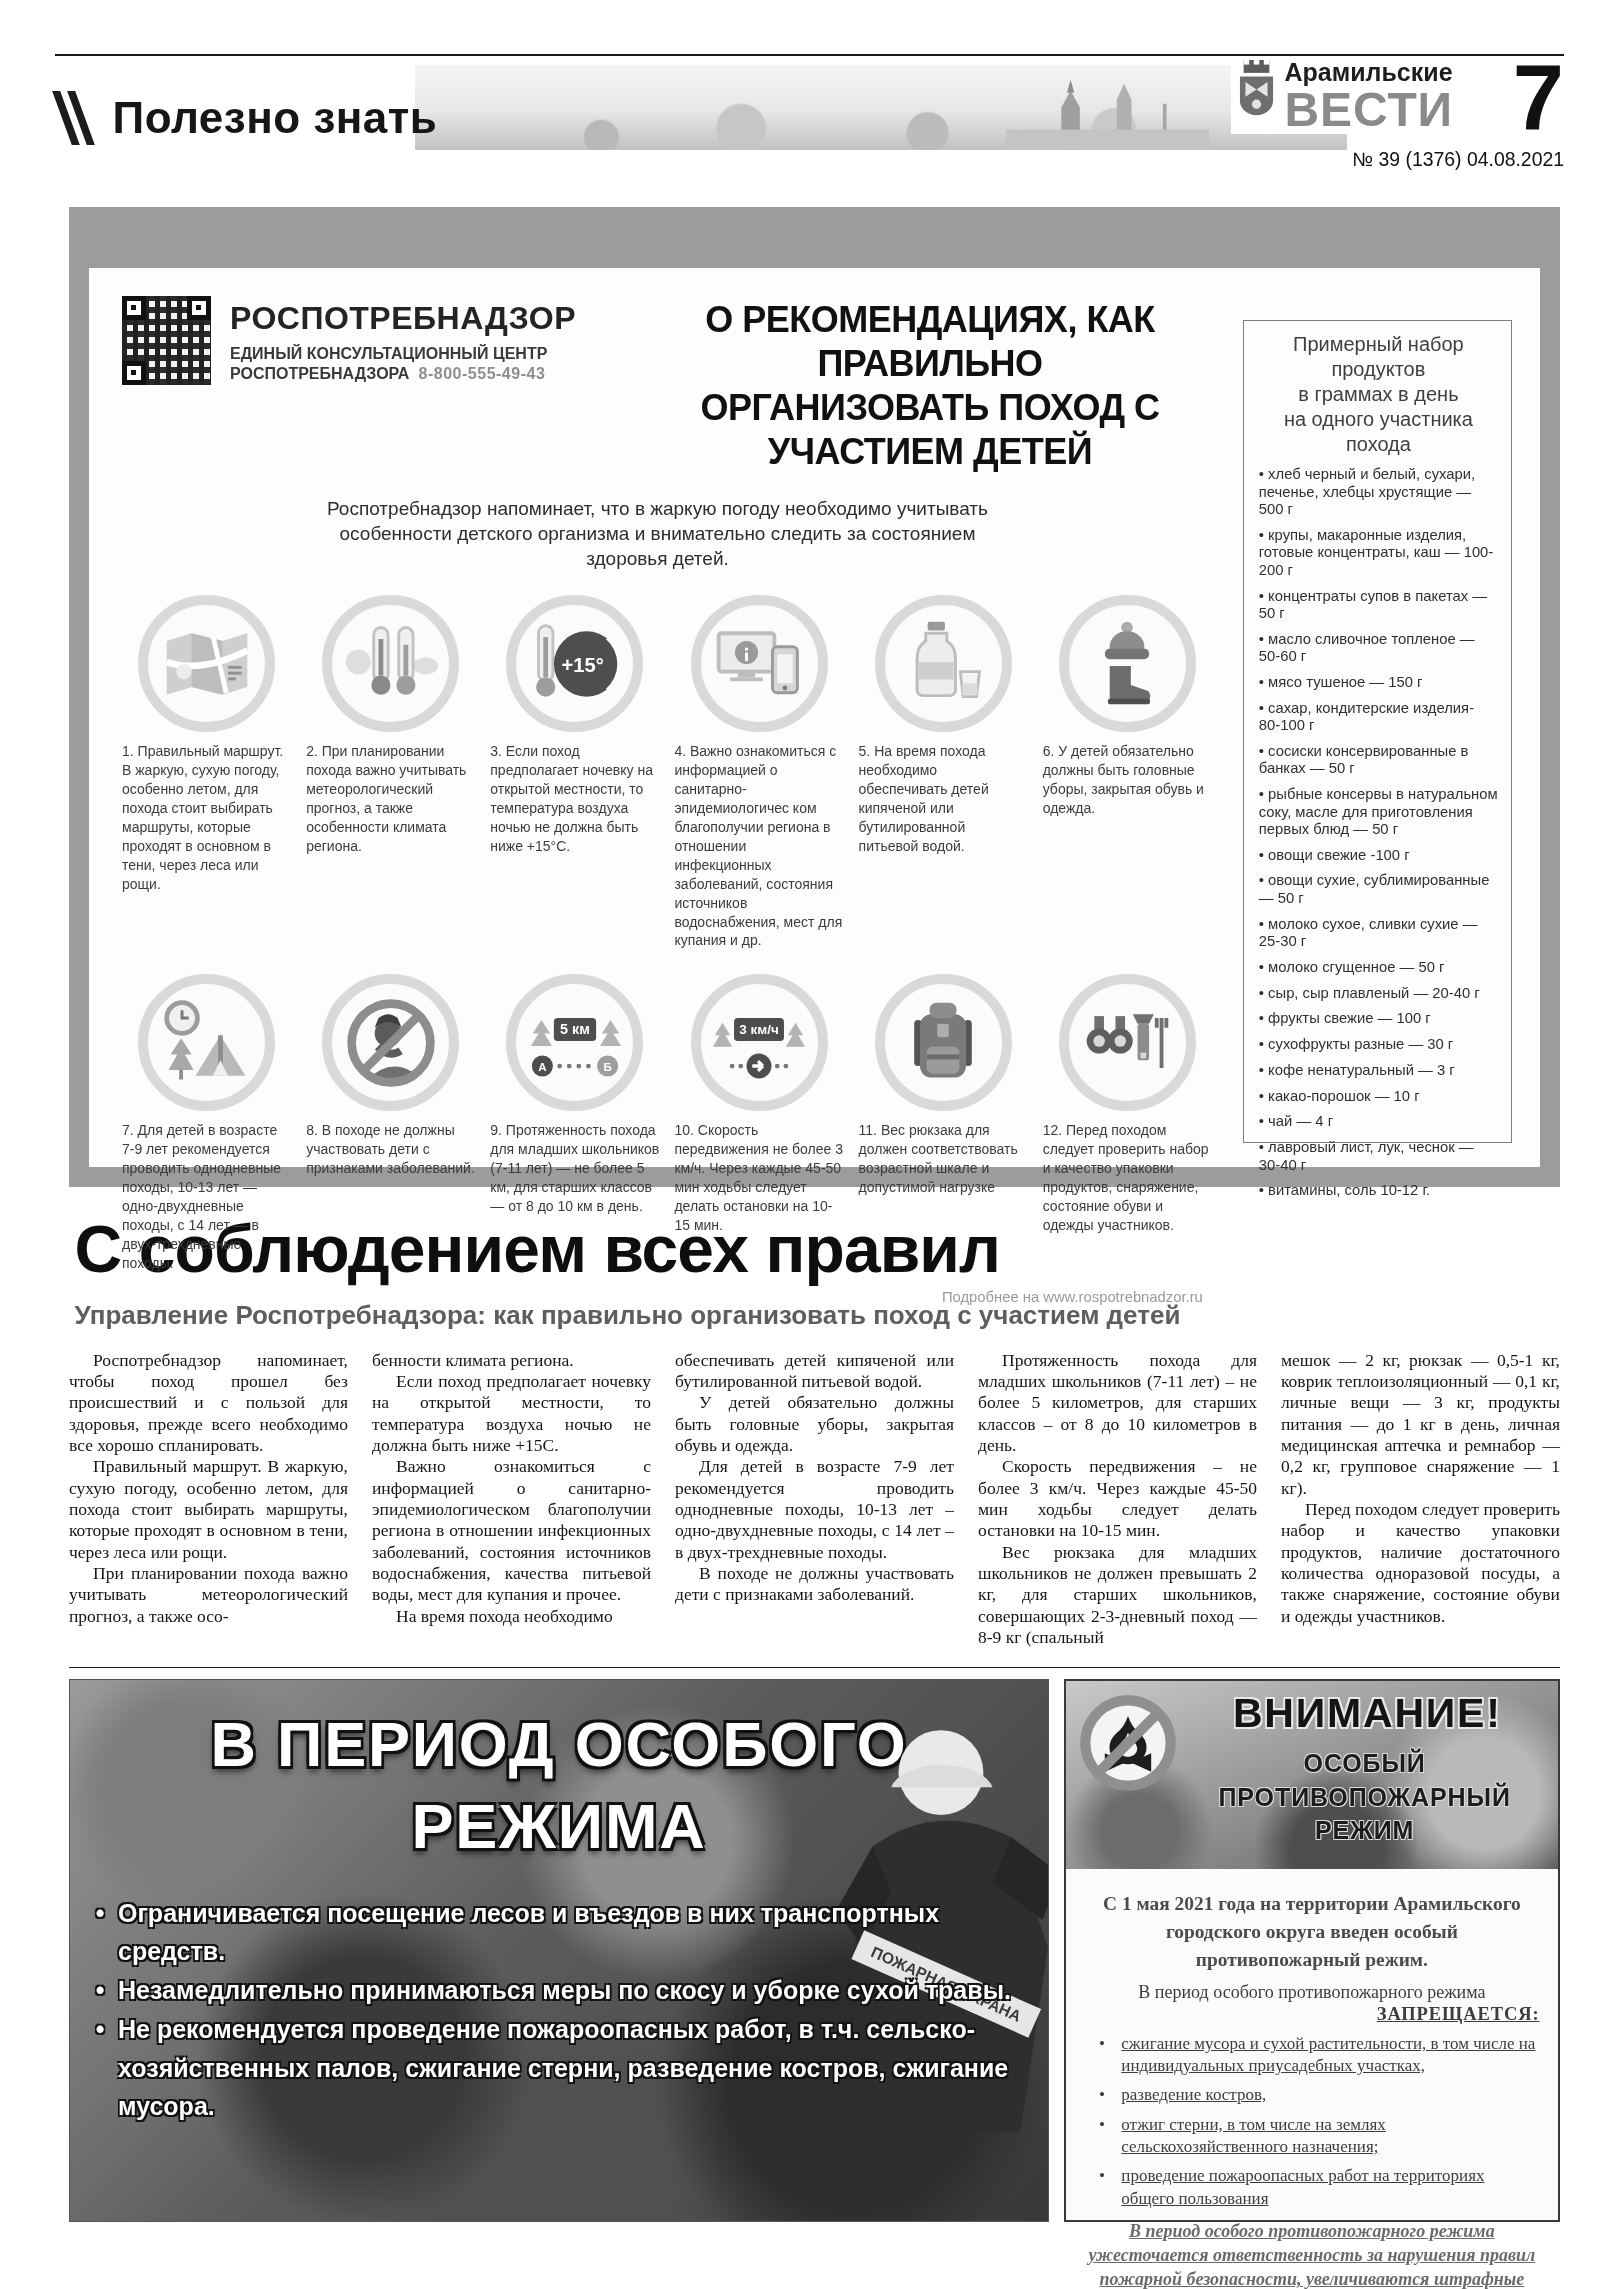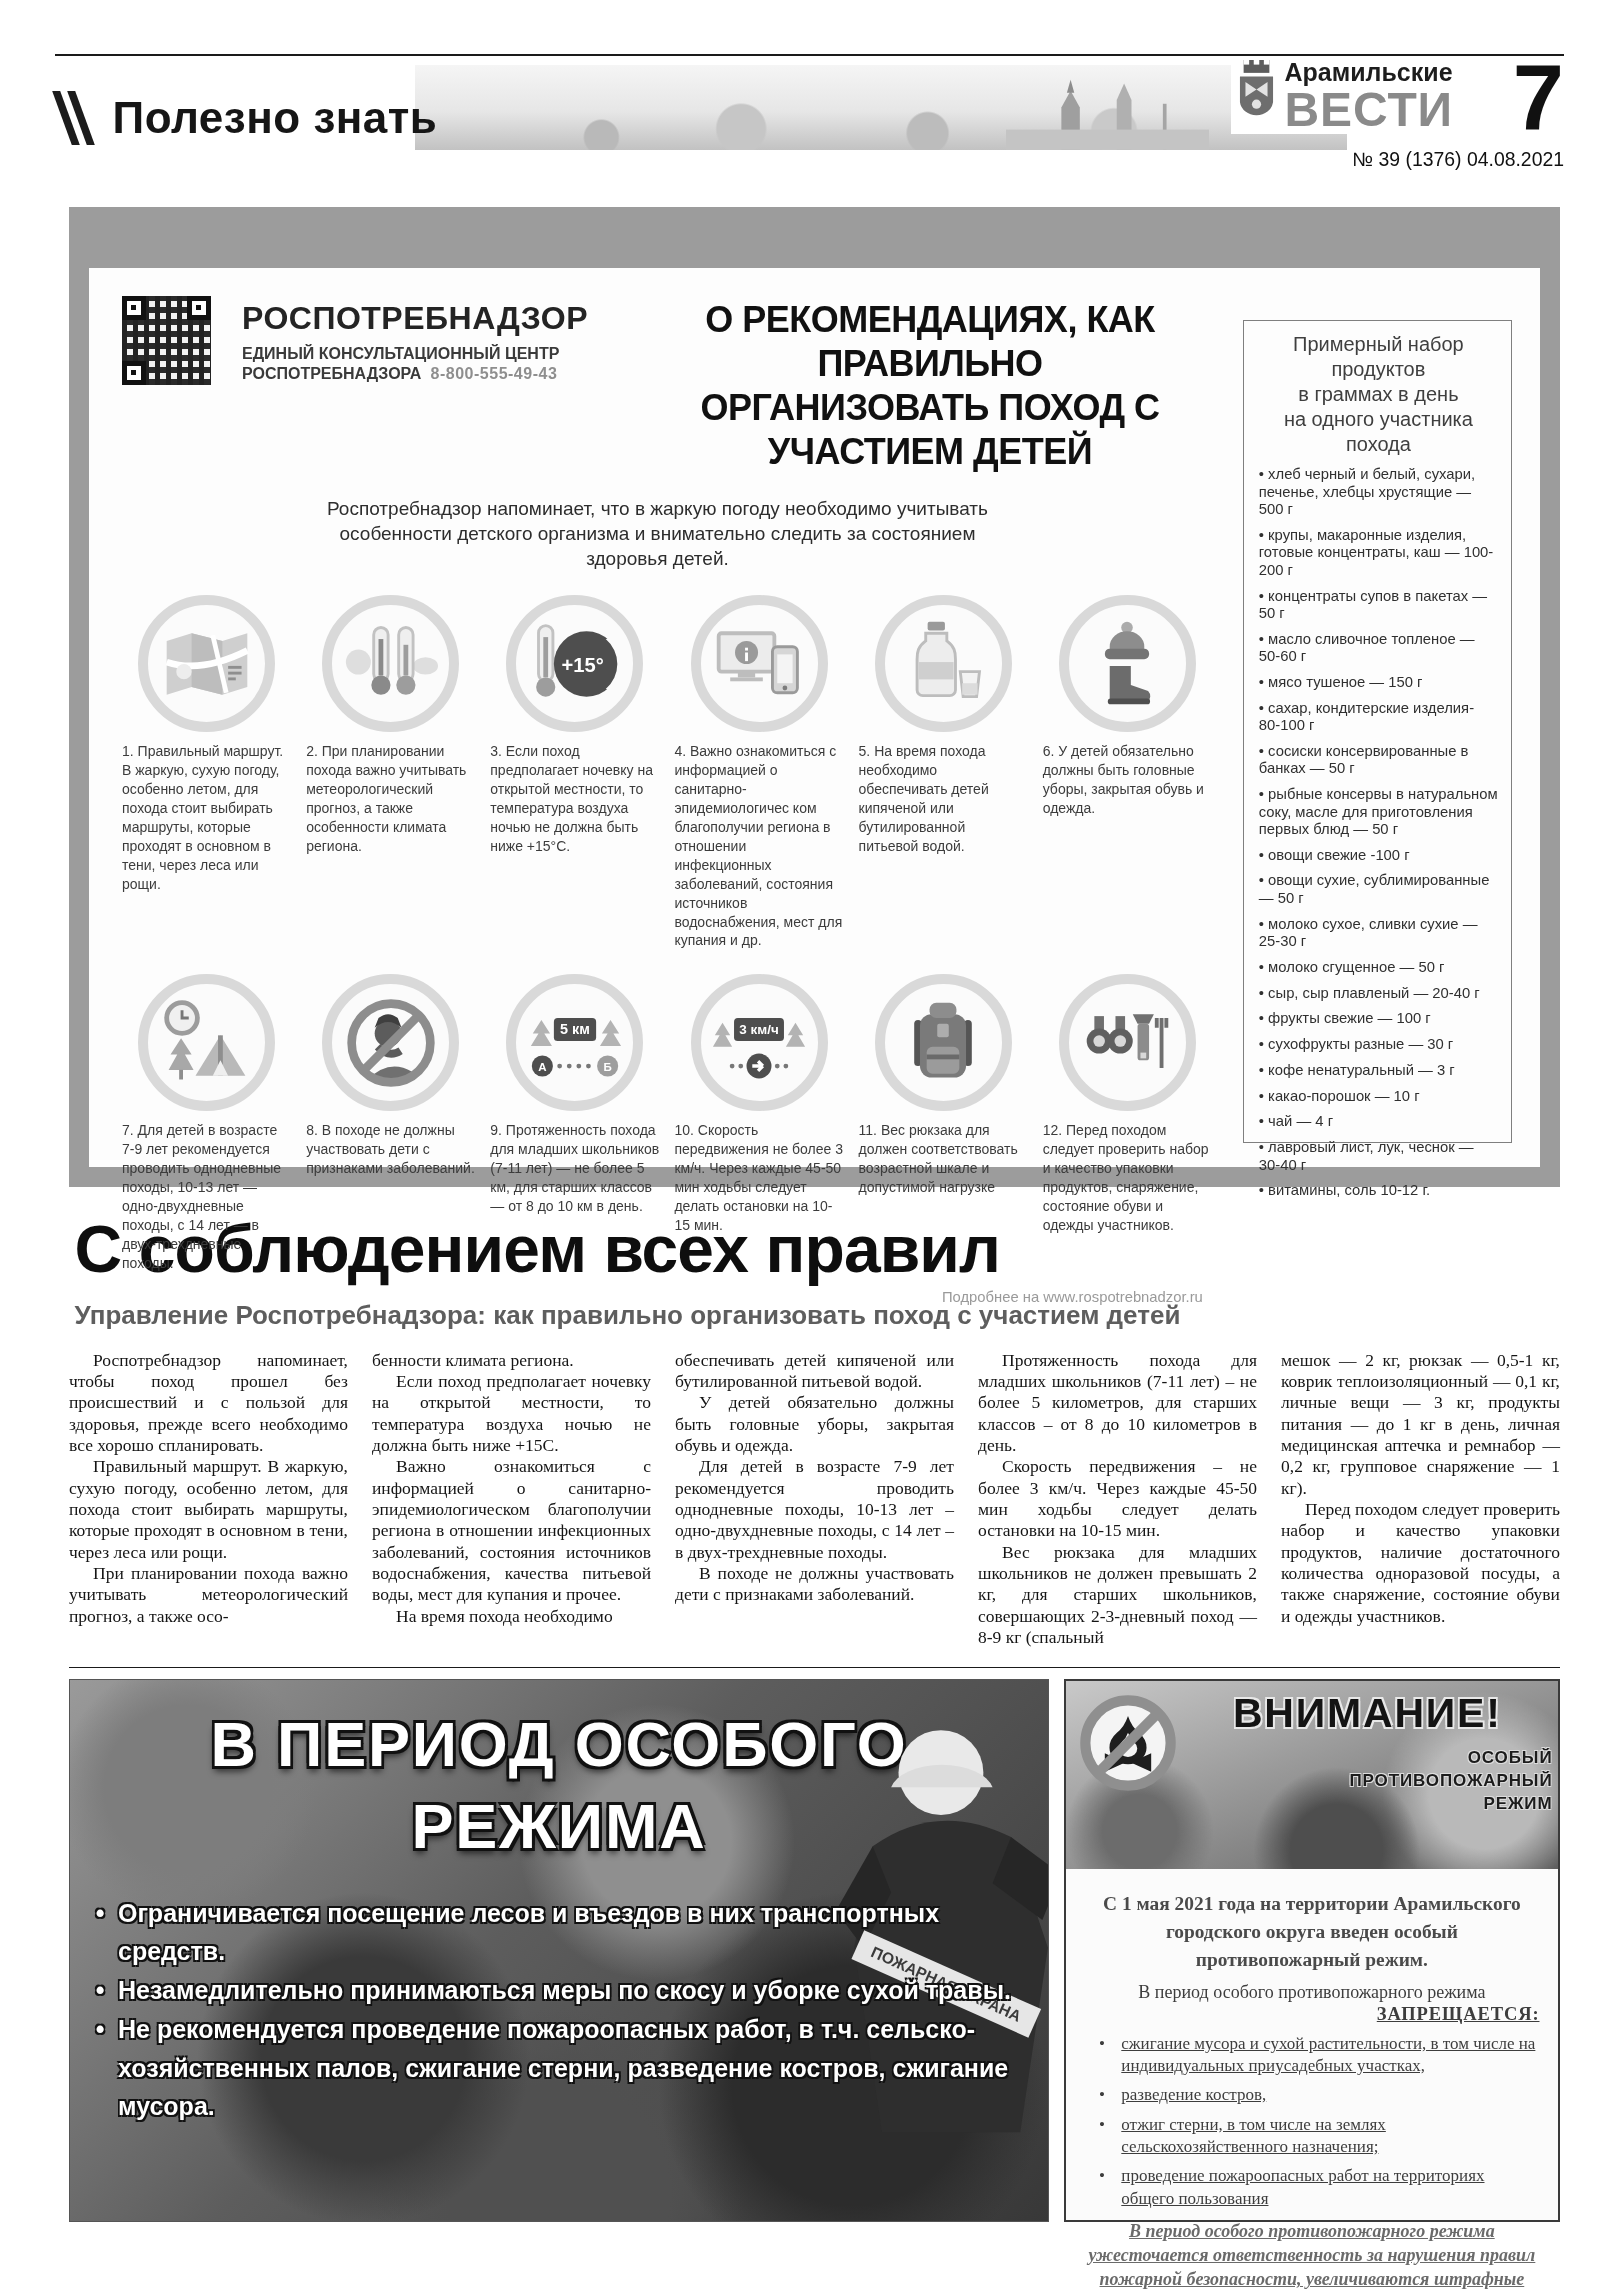--- a/index.html
+++ b/index.html
@@ -32,21 +32,21 @@
   .brand-text { text-align:left; line-height:1; }
   .brand-line1 { font-size:25px; font-weight:bold; color:#1d1d1d; }
   .brand-line2 { font-size:48px; font-weight:bold; color:#8a8a8a; letter-spacing:0.9px; margin-top:1.8px; }
   .page-number { position:absolute; right:0; top:0; font-size:92px; font-weight:bold; color:#111; line-height:0.9; z-index:3; background:#fff; padding-left:9.2px; }
   .issue-info { position:absolute; right:0; top:92px; font-size:19.4px; color:#111; }
 
   
   .infographic { margin:31px 59px 0 69px; background:#9c9c9c; padding:61px 20px 20px 20px; height:980px; }
   .info-inner { background:#fdfdfd; height:100%; position:relative; padding:28px 33px 14.8px 33px; }
   .info-header { display:flex; align-items:flex-start; }
-  .org-block { display:flex; gap:31px; align-items:flex-start; width:517px; }
+  .org-block { display:flex; gap:19px; align-items:flex-start; width:517px; }
   .qr { width:89px; height:89px; flex:0 0 89px; position:relative; background:
       repeating-linear-gradient(90deg,#222 0 5.5px, transparent 5.5px 11px),
       repeating-linear-gradient(0deg,#2a2a2a 0 6.5px, #f2f2f2 6.5px 12px);
   }
   .qr i { position:absolute; width:24px; height:24px; border:5.5px solid #111; background:#fff; }
   .qr i::after { content:""; position:absolute; left:3.7px; top:3.7px; width:5.5px; height:5.5px; background:#111; }
   .qr i.tl { left:0; top:0; } .qr i.tr { right:0; top:0; } .qr i.bl { left:0; bottom:0; }
   .org-text { padding-top:3.7px; }
   .org-name { font-size:32px; font-weight:bold; color:#242424; letter-spacing:0.5px; }
   .org-sub { font-size:16px; font-weight:bold; color:#3a3a3a; margin-top:7.4px; line-height:1.25; }
@@ -105,22 +105,22 @@
     background:
       radial-gradient(circle at 15% 80%, #6c6c6c 0 37px, transparent 74px),
       radial-gradient(circle at 55% 90%, #4e4e4e 0 46px, transparent 83px),
       radial-gradient(circle at 85% 60%, #b9b9b9 0 55px, transparent 102px),
       linear-gradient(160deg, #c9c9c9 0%, #8f8f8f 55%, #5f5f5f 100%);
   }
   .no-fire-icon { position:absolute; left:11px; top:11px; }
   .attention-title { position:absolute; left:120px; top:9.2px; right:9.2px; text-align:center;
     font-size:41px; font-weight:bold; color:#141414; letter-spacing:1.8px;
     text-shadow:-1.8px -1.8px 0 #e8e8e8, 1.8px -1.8px 0 #e8e8e8, -1.8px 1.8px 0 #e8e8e8, 1.8px 1.8px 0 #e8e8e8; }
-  .attention-sub { position:absolute; left:111px; top:66px; right:5.5px; text-align:right;
-    font-size:17px; font-weight:bold; color:#1c1c1c; line-height:1.35; letter-spacing:0.9px;
+  .attention-sub { position:absolute; left:111px; top:66px; right:5.5px; text-align:center;
+    font-size:25px; font-weight:bold; color:#1c1c1c; line-height:1.35; letter-spacing:0.9px;
     text-shadow:-0.9px -0.9px 0 #ddd, 0.9px -0.9px 0 #ddd, -0.9px 0.9px 0 #ddd, 0.9px 0.9px 0 #ddd; }
   .attention-text { font-family:"Liberation Serif", serif; padding:13px 18.5px 9.2px 18.5px; color:#3d3d3d; }
   .att-intro { text-align:center; font-weight:bold; font-size:19.4px; line-height:1.45; color:#4a4a4a; }
   .att-regime { text-align:center; font-size:18px; margin-top:7.4px; }
   .att-forbidden-label { text-align:right; font-weight:bold; font-size:18.5px; text-decoration:underline; margin-top:1.8px; letter-spacing:0.9px; }
   .forb-item { font-size:17px; line-height:1.3; margin-top:7.4px; padding-left:37px; position:relative; text-decoration:underline; }
   .forb-item::before { content:"•"; position:absolute; left:14.8px; text-decoration:none; }
   .att-warning { margin-top:9.2px; text-align:center; font-style:italic; font-weight:bold; font-size:18px;
     line-height:1.35; color:#6a6a6a; text-decoration:underline; }
 </style>

